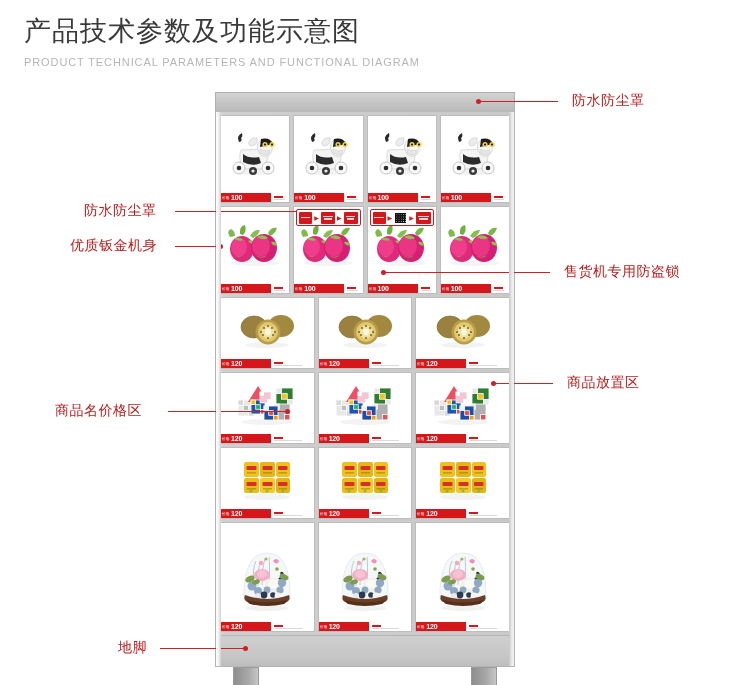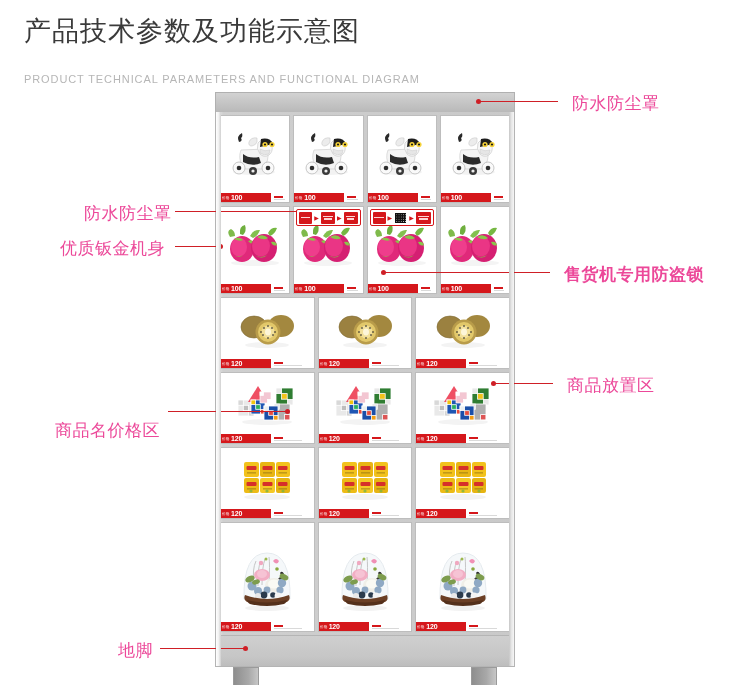--- a/index.html
+++ b/index.html
@@ -11,21 +11,21 @@
   .page{position:relative;width:684px;height:685px;}
 
   
   .hdr{position:absolute;left:24px;top:12px;}
   .hdr-title{
     font-size:27px;color:#3a3a3a;letter-spacing:1px;
     font-weight:400;line-height:38px;white-space:nowrap;
   }
   .hdr-sub{
     font-size:11px;color:#b6b6b6;letter-spacing:.9px;
-    line-height:16px;margin-top:21px;white-space:nowrap;
+    line-height:16px;margin-top:4px;white-space:nowrap;
   }
 
   
   .machine{position:absolute;left:215px;top:92px;width:300px;}
   .cover{
     height:20px;
     background:linear-gradient(180deg,#d2d2d2 0%,#c4c4c4 55%,#b9b9b9 100%);
     border:1px solid #b0b0b0;border-bottom:none;
     box-sizing:border-box;
     position:relative;
@@ -130,21 +130,21 @@
   .foot{
     position:absolute;top:0;width:26px;height:26px;
     background:linear-gradient(90deg,#8e8e8e,#a8a8a8 60%,#c6c6c6);
     border:1px solid #9a9a9a;box-sizing:border-box;
   }
   .foot.l{left:18px;}
   .foot.r{right:18px;}
 
   
   .lbl{
-    position:absolute;font-size:17px;color:#ec4899;white-space:nowrap;
+    position:absolute;font-size:14px;color:#b91c1c;white-space:nowrap;
     letter-spacing:.5px;
     padding-left:8px;
   }
   .ln{position:absolute;height:1px;background:#cf1f26;}
   .dot{
     position:absolute;width:5px;height:5px;border-radius:50%;
     background:#cf1f26;
   }
 </style>
 </head>
@@ -1041,31 +1041,31 @@
 
   <div class="ln" style="left:478px;top:101px;width:80px;"></div>
   <div class="dot" style="left:476px;top:99px;"></div>
   <div class="lbl" style="left:564px;top:92px;">防水防尘罩</div>
 
   <div class="ln" style="left:175px;top:211px;width:133px;"></div>
   <div class="lbl" style="left:76px;top:202px;">防水防尘罩</div>
 
   <div class="ln" style="left:175px;top:246px;width:45px;"></div>
   <div class="dot" style="left:218px;top:244px;"></div>
-  <div class="lbl" style="left:52px;top:237px;">优质钣金机身</div>
+  <div class="lbl" style="left:62px;top:237px;">优质钣金机身</div>
 
   <div class="ln" style="left:383px;top:272px;width:167px;"></div>
   <div class="dot" style="left:381px;top:270px;"></div>
-  <div class="lbl" style="left:556px;top:263px;font-weight:bold;">售货机专用防盗锁</div>
+  <div class="lbl" style="left:556px;top:263px;">售货机专用防盗锁</div>
 
   <div class="ln" style="left:493px;top:383px;width:60px;"></div>
   <div class="dot" style="left:491px;top:381px;"></div>
   <div class="lbl" style="left:559px;top:374px;">商品放置区</div>
 
   <div class="ln" style="left:168px;top:411px;width:119px;"></div>
   <div class="dot" style="left:285px;top:409px;"></div>
-  <div class="lbl" style="left:47px;top:402px;margin-top:17px;">商品名价格区</div>
+  <div class="lbl" style="left:47px;top:402px;">商品名价格区</div>
 
   <div class="ln" style="left:160px;top:648px;width:85px;"></div>
   <div class="dot" style="left:243px;top:646px;"></div>
   <div class="lbl" style="left:110px;top:639px;">地脚</div>
 
 </div>
 
 </body></html>

